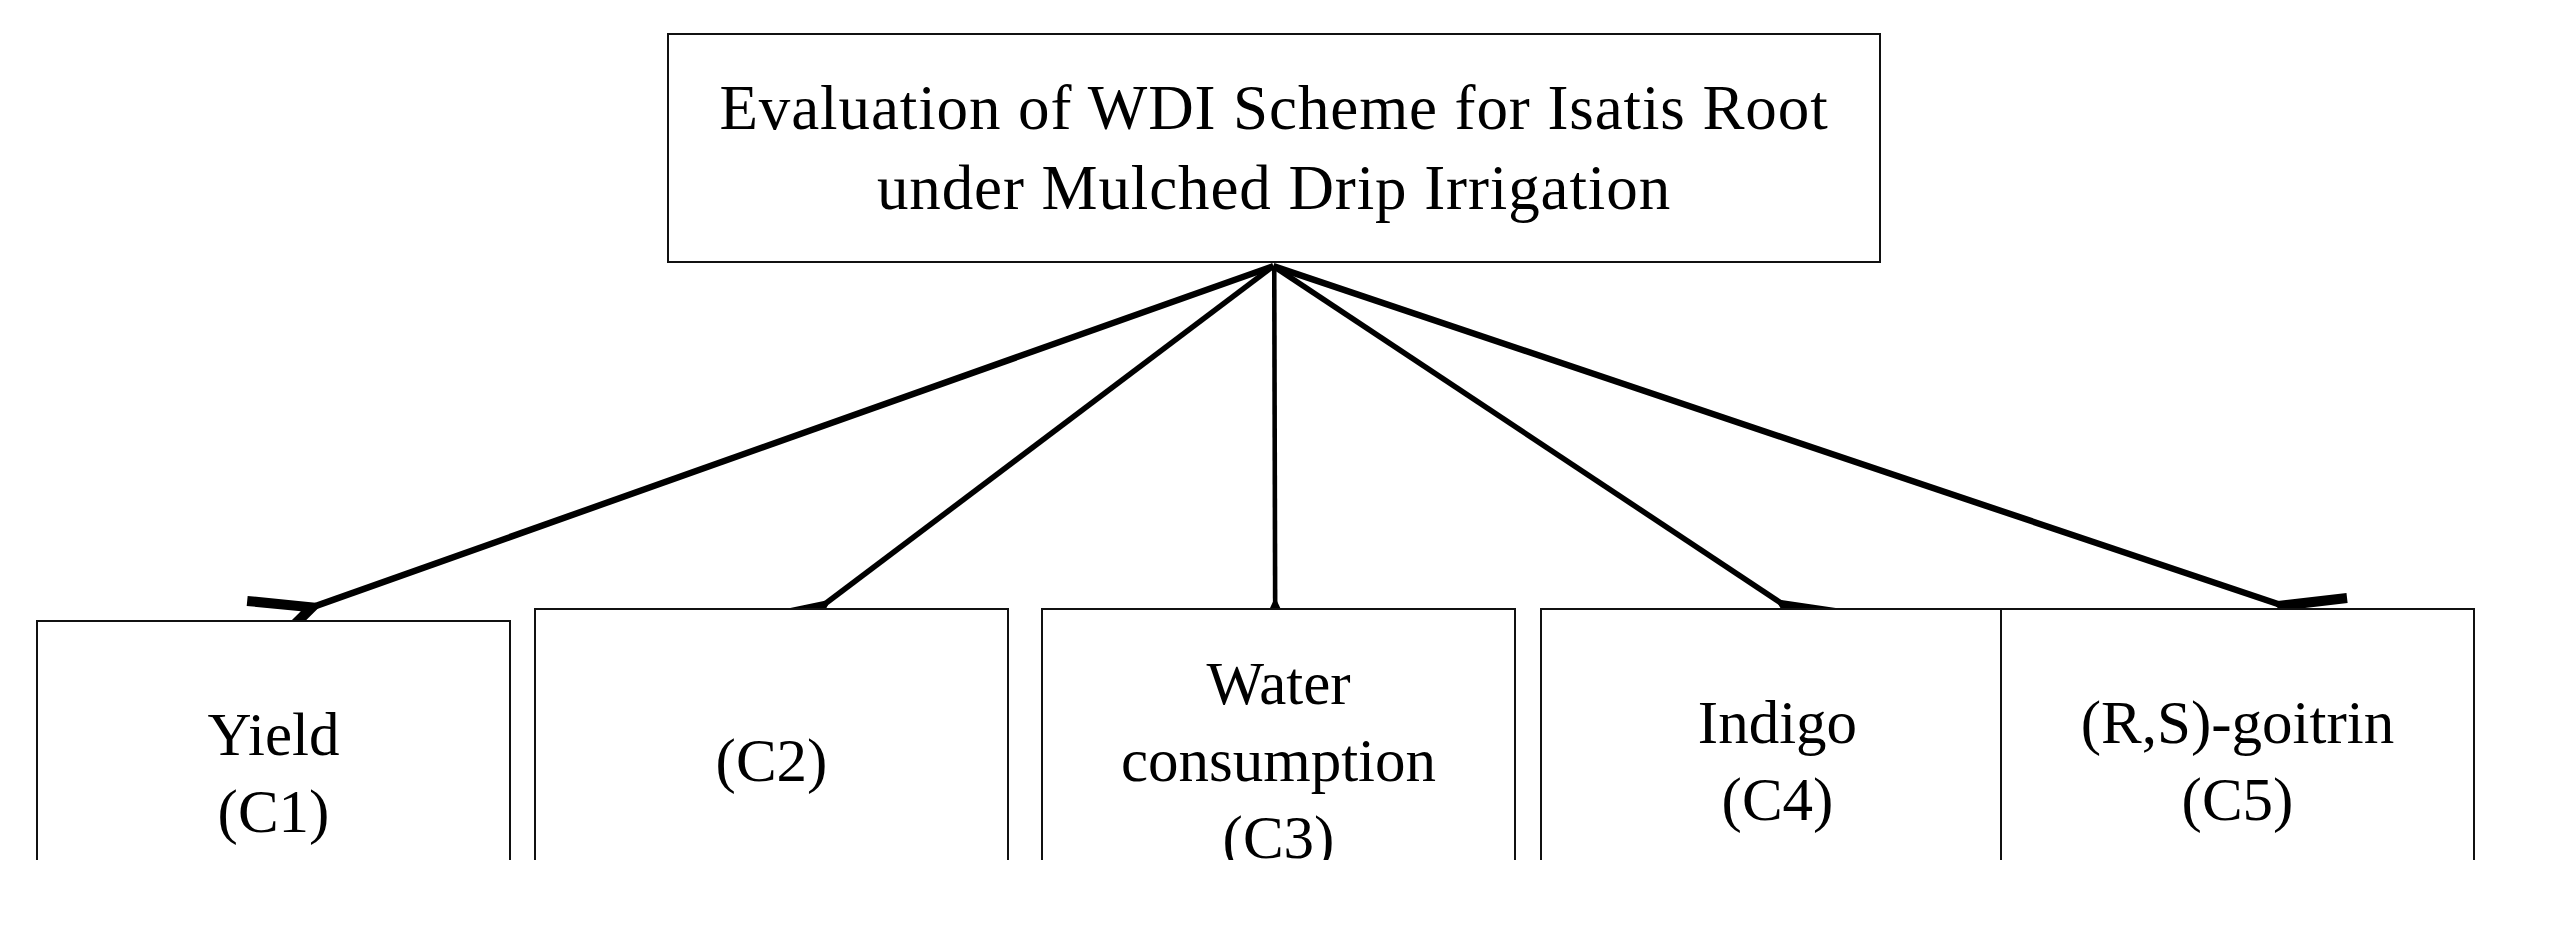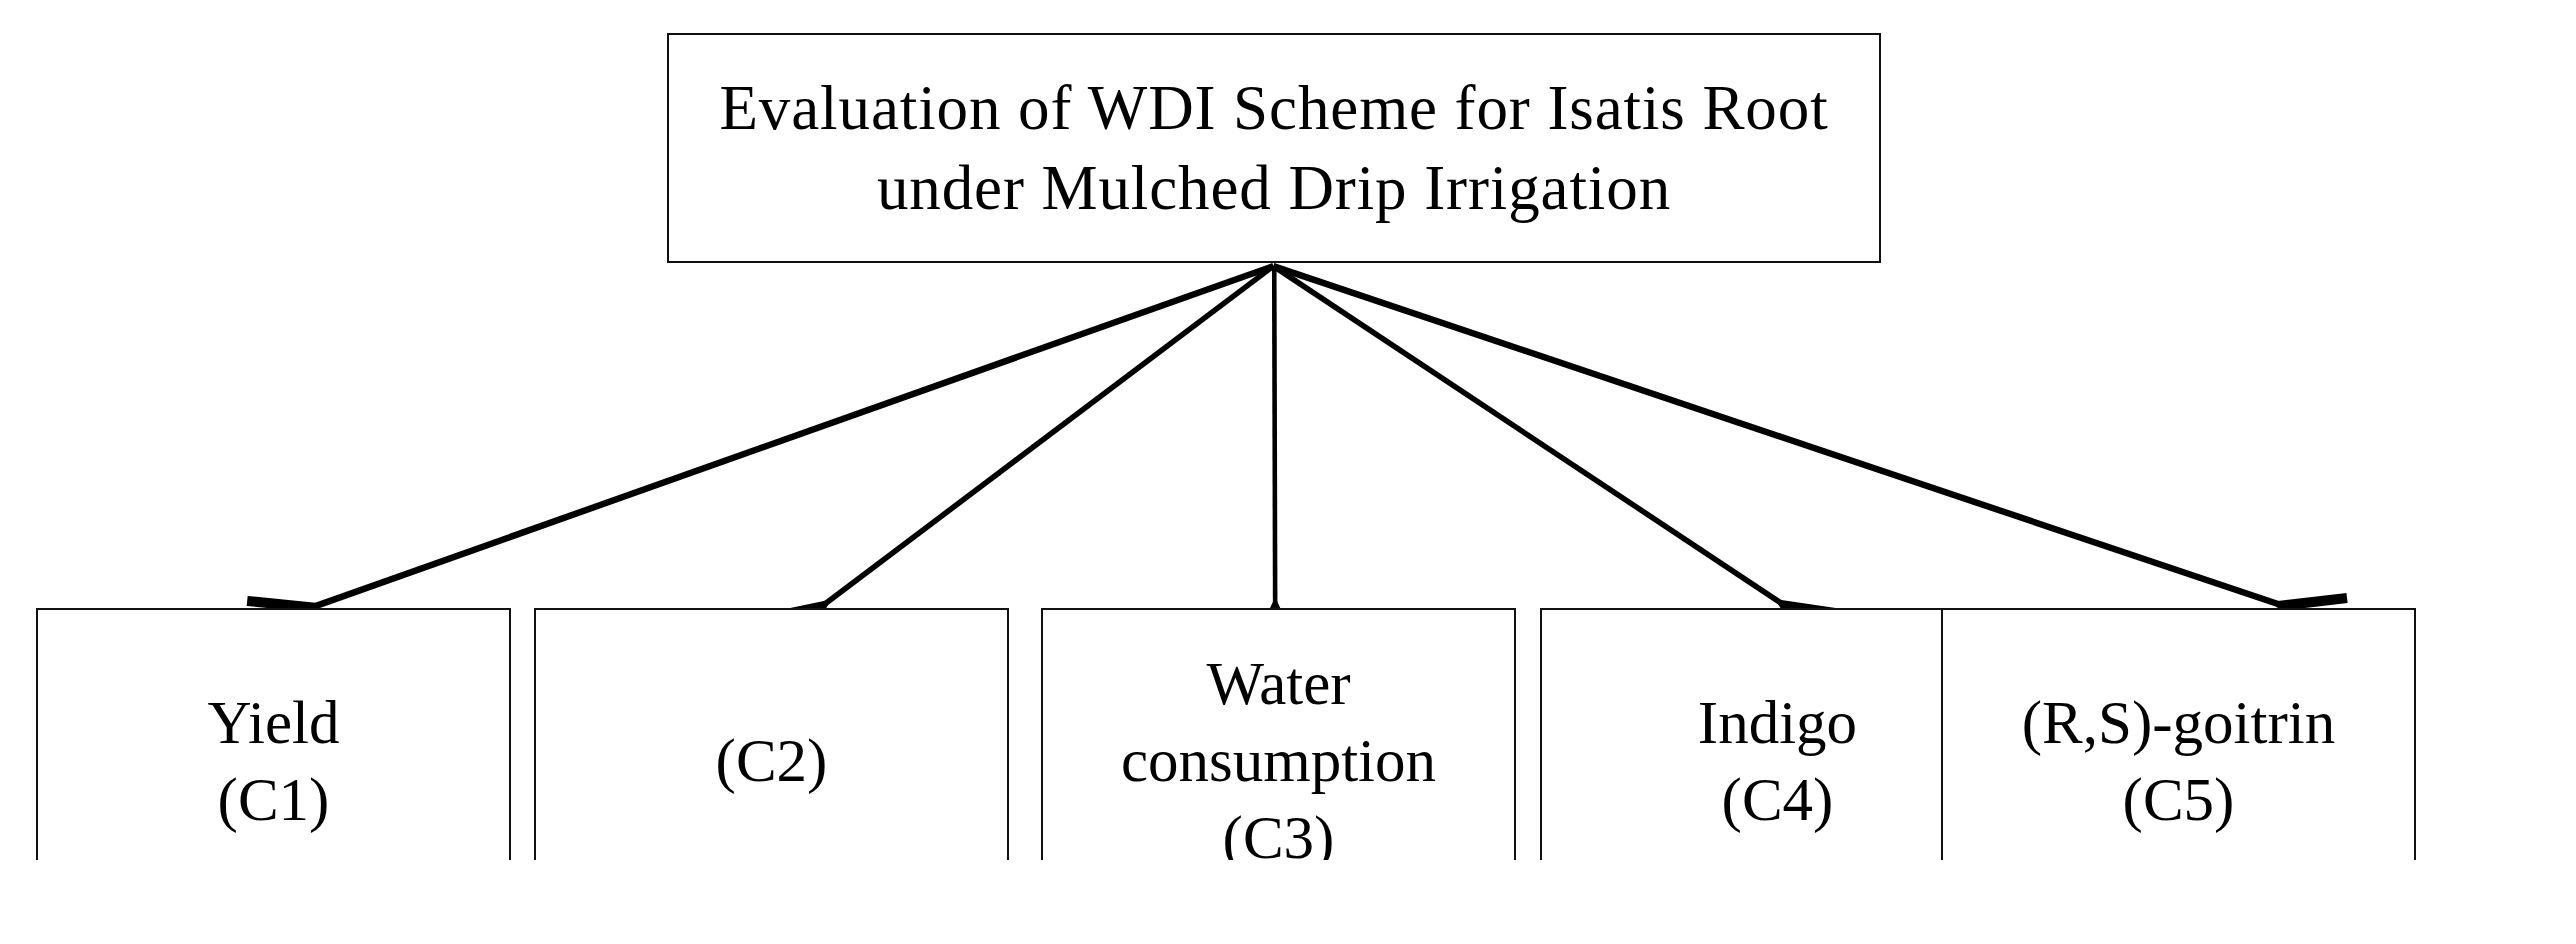--- a/index.html
+++ b/index.html
@@ -42,25 +42,25 @@
   .criterion {
     top: 608px;
     width: 475px;
     height: 305px;
     font-size: 61px;
     line-height: 77px;
   }
   .criterion .label-text {
     max-width: 451px;
   }
-  #c1 { left: 36px; }
+  #c1 { left: 36px; margin-top: 12px; }
   #c2 { left: 534px; }
   #c3 { left: 1041px; }
   #c4 { left: 1540px; text-align: center; }
-  #c5 { left: 1941px; }
+  #c5 { left: 2000px; }
   #arrow-layer {
     position: absolute;
     left: 0;
     top: 0;
     width: 2576px;
     height: 945px;
     pointer-events: none;
   }
   #arrow-layer line {
     stroke: #000000;

